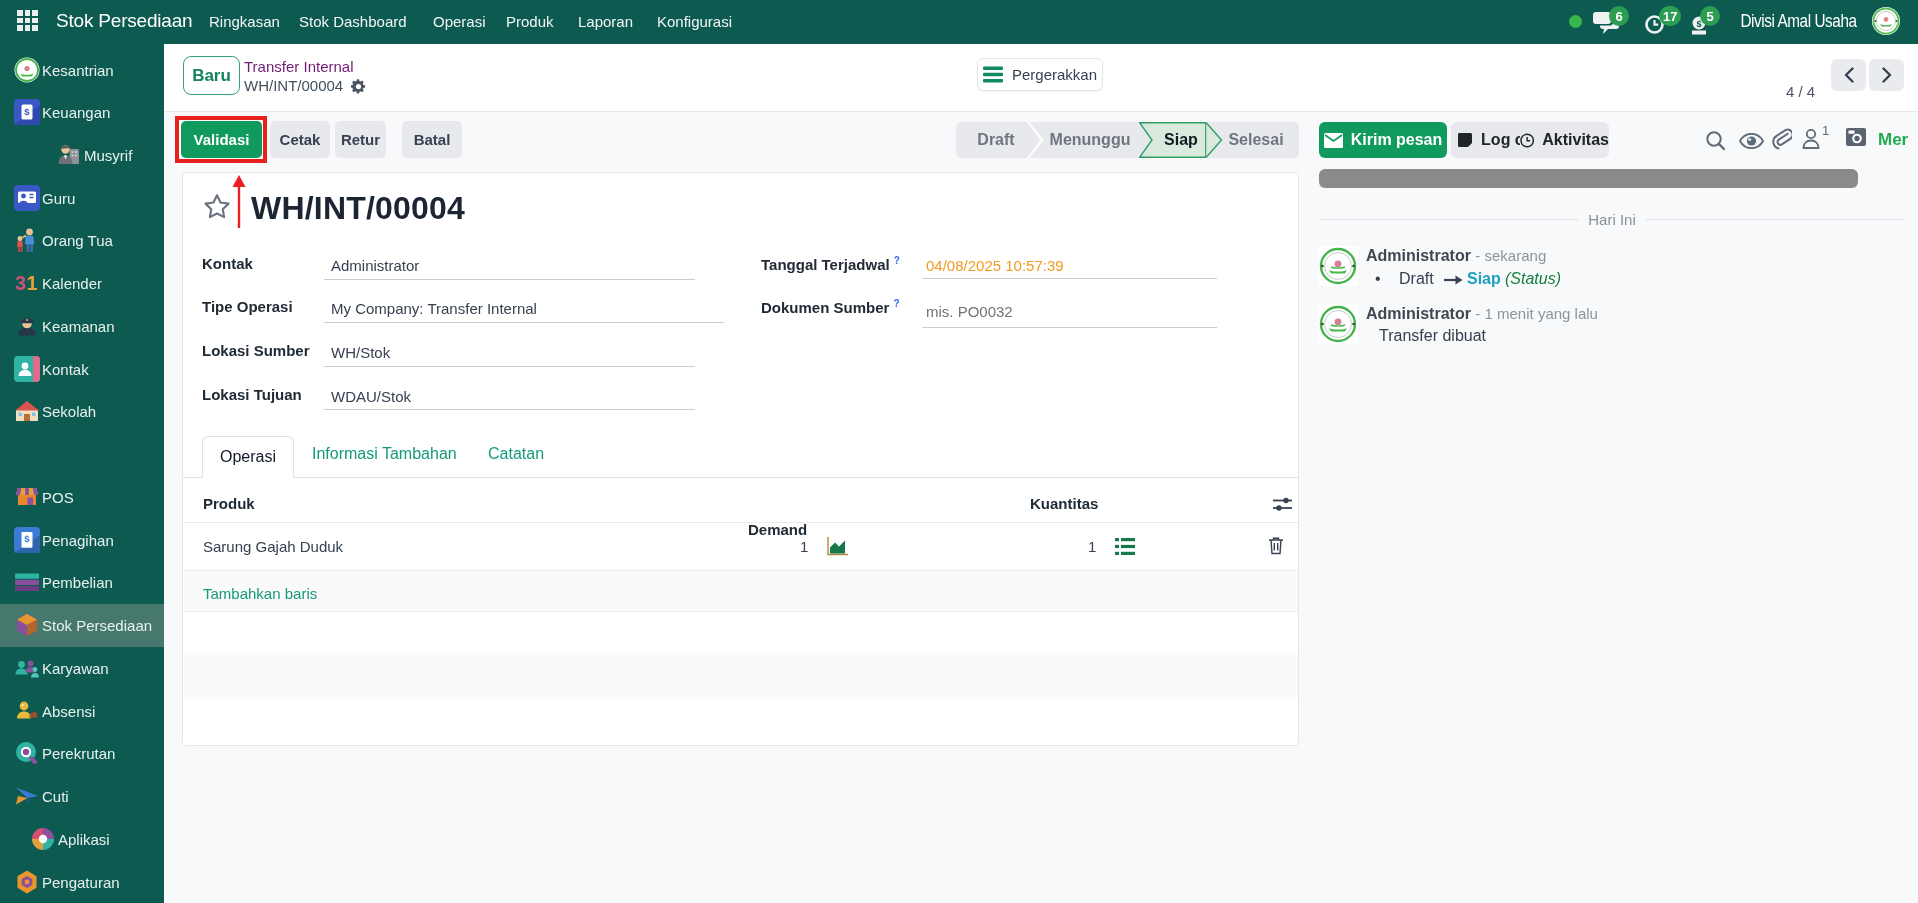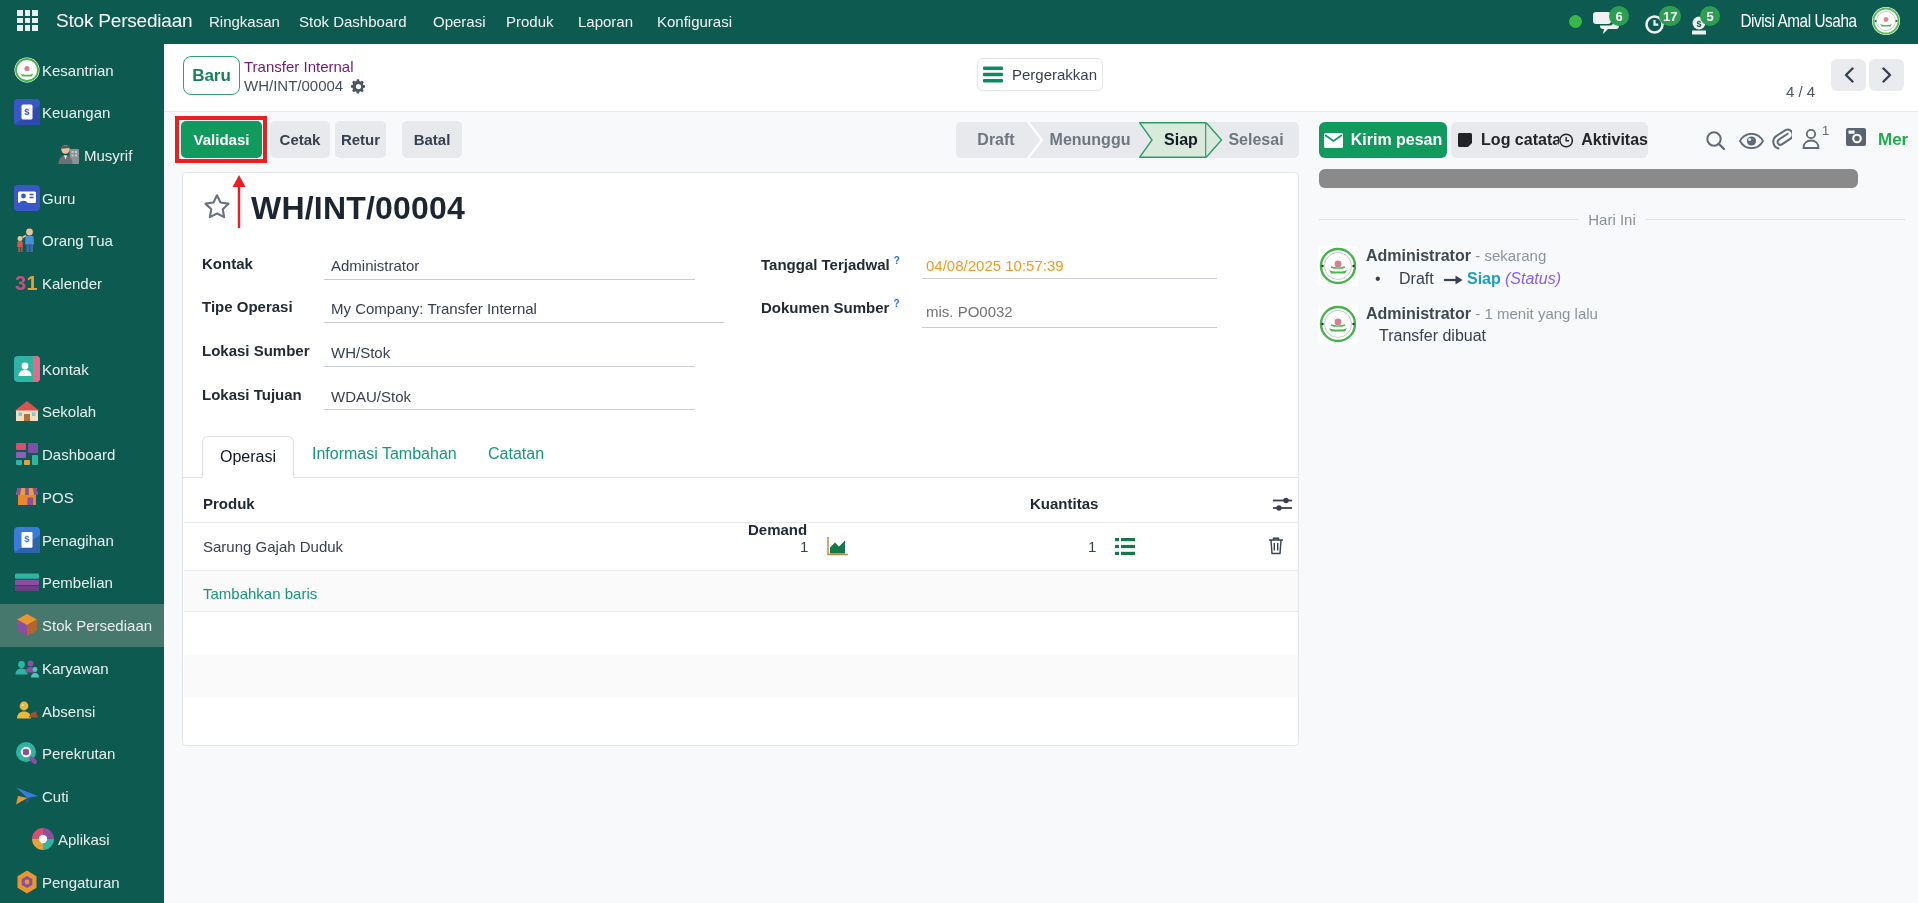--- a/index.html
+++ b/index.html
@@ -191,50 +191,48 @@
         </svg></span>
       <span class="lbl">Orang Tua</span>
     </div>
     <div class="sitem" style="top: 218.2px;">
       <span class="ic"><svg width="26" height="26" viewBox="0 0 26 26">
           <text x="1" y="20" font-size="20" font-weight="bold" fill="#c94f7c">3</text>
           <text x="12.5" y="20" font-size="20" font-weight="bold" fill="#e2a23b">1</text>
         </svg></span>
       <span class="lbl">Kalender</span>
     </div>
+    <div class="sitem" style="top: 260.94px;">
+      <span class="ic"><svg width="26" height="26" viewBox="0 0 26 26">
+          <path d="M4 22.5c0-5 4-8 9-8s9 3 9 8z" fill="#27364a"></path>
+          <circle cx="13" cy="10.5" r="4.8" fill="#e8c39a"></circle>
+          <path d="M6.8 8.5c0-4 12.4-4 12.4 0l-.8 1.8H7.6z" fill="#27364a"></path>
+          <circle cx="13" cy="7" r="1.1" fill="#e2a23b"></circle>
+        </svg></span>
+      <span class="lbl">Keamanan</span>
+    </div>
     <div class="sitem" style="top: 303.68px;">
       <span class="ic"><svg width="26" height="26" viewBox="0 0 26 26">
           <rect width="26" height="26" rx="4" fill="#2fb3a3"></rect>
           <path d="M19 0h3a4 4 0 0 1 4 4v18a4 4 0 0 1-4 4h-3z" fill="#e06a8a"></path>
           <circle cx="11" cy="10" r="3.4" fill="#fff"></circle>
           <path d="M4.5 20c0-4 3-6.3 6.5-6.3s6.5 2.3 6.5 6.3z" fill="#fff"></path>
         </svg></span>
       <span class="lbl">Kontak</span>
     </div>
     <div class="sitem" style="top: 346.42px;">
       <span class="ic"><svg width="26" height="26" viewBox="0 0 26 26">
           <rect x="2" y="12" width="22" height="11" fill="#f2dfc0"></rect>
           <path d="M1 12.5 13 3l12 9.5z" fill="#d9534f"></path>
           <rect x="10" y="16" width="6" height="7" fill="#b3703f"></rect>
           <rect x="4.5" y="14.5" width="3.5" height="3.5" fill="#7ec3e8"></rect>
           <rect x="18" y="14.5" width="3.5" height="3.5" fill="#7ec3e8"></rect>
           <rect x="11.5" y="4.5" width="3" height="4" fill="#d9534f"></rect>
         </svg></span>
       <span class="lbl">Sekolah</span>
-    </div>
-    <div class="sitem" style="top: 389.16px;">
-      <span class="ic"><svg width="26" height="26" viewBox="0 0 26 26">
-          <rect x="2" y="2" width="10" height="7" rx="1" fill="#d64f6e"></rect>
-          <rect x="14" y="2" width="10" height="10" rx="1" fill="#7e4fa8"></rect>
-          <rect x="2" y="11" width="10" height="6" rx="1" fill="#8a5fc0"></rect>
-          <rect x="2" y="19" width="6" height="5" rx="1" fill="#2fb3a3"></rect>
-          <rect x="10" y="19" width="6" height="5" rx="1" fill="#e2a23b"></rect>
-          <rect x="18" y="14" width="6" height="10" rx="1" fill="#2fb3a3"></rect>
-        </svg></span>
-      <span class="lbl">Dashboard</span>
     </div>
     <div class="sitem" style="top: 431.9px;">
       <span class="ic"><svg width="26" height="26" viewBox="0 0 26 26">
           <path d="M3.5 4h19l1.5 7H2z" fill="#e2a23b"></path>
           <path d="M3.5 4h3.8l-1.3 7H2zM11.1 4h3.8v7h-3.8zM18.7 4h3.8l1.5 7h-3.8z" fill="#8a4f9e"></path>
           <path d="M4 11h18v10H4z" fill="#e8872e"></path>
           <rect x="13.5" y="13.5" width="5.5" height="7.5" fill="#8a4f9e"></rect>
         </svg></span>
       <span class="lbl">POS</span>
     </div>
@@ -366,21 +364,21 @@
   </svg>
 <div class="abs" style="left:1156px; top:122px; width:50px; height:36px; display:flex; align-items:center; justify-content:center; font-size:16px; font-weight:bold; color:#121a24;">Siap</div>
 
 <div class="chatbtn green" style="left:1319px; width:128px;"><svg width="19" height="15" viewBox="0 0 19 15">
       <rect width="19" height="15" rx="1.6" fill="#fff"></rect>
       <path d="M1 2l8.5 6L18 2" stroke="#109a5e" stroke-width="1.7" fill="none"></path>
     </svg>Kirim pesan</div>
 <div class="chatbtn" style="left:1451px; width:126px;"><svg width="16" height="16" viewBox="0 0 16 16">
       <path fill="#212529" d="M1 2.5C1 1.7 1.7 1 2.5 1h11c.8 0 1.5.7 1.5 1.5v8.5L11 15H2.5C1.7 15 1 14.3 1 13.5zM11 15v-4h4z"></path>
     </svg>Log catatan</div>
-<div class="chatbtn" style="left:1559px; width:89px;"><svg width="17" height="17" viewBox="0 0 17 17">
+<div class="chatbtn" style="left:1520px; width:89px;"><svg width="17" height="17" viewBox="0 0 17 17">
       <circle cx="8.5" cy="8.5" r="7.4" fill="none" stroke="#212529" stroke-width="1.7"></circle>
       <path d="M8.5 4.3v4.4h3.5" stroke="#212529" stroke-width="1.7" fill="none"></path>
     </svg>Aktivitas</div>
 
 <svg class="abs" style="left:1705px; top:130px;" width="21" height="21" viewBox="0 0 21 21">
     <circle cx="9" cy="9" r="6.7" fill="none" stroke="#5f6b77" stroke-width="2"></circle>
     <path d="M13.8 13.8 19 19" stroke="#5f6b77" stroke-width="2.4" stroke-linecap="round"></path>
   </svg>
 <svg class="abs" style="left:1739px; top:133px;" width="25" height="16" viewBox="0 0 25 16">
     <path d="M1 8C4 2.6 8 .8 12.5.8 17 .8 21 2.6 24 8 21 13.4 17 15.2 12.5 15.2 8 15.2 4 13.4 1 8z" fill="none" stroke="#5f6b77" stroke-width="1.8"></path>
@@ -416,21 +414,21 @@
       <circle cx="35.5" cy="20" r="1.2" fill="#333"></circle>
     </svg></div>
 <div class="abs" style="left:1366px; top:247px;"><span class="mname">Administrator</span> <span class="mtime">- sekarang</span></div>
 <div class="abs" style="left:1375px; top:270px; font-size:16px; color:#374151;">•</div>
 <div class="abs" style="left:1399px; top:270px; font-size:16px; color:#374151;">Draft</div>
 <svg class="abs" style="left:1444px; top:275px;" width="19" height="10" viewBox="0 0 19 10">
     <path d="M0 5h13" stroke="#374151" stroke-width="2.2"></path>
     <path d="M11.5 0.5 18.5 5 11.5 9.5z" fill="#374151"></path>
   </svg>
 <div class="abs" style="left:1467px; top:270px; font-size:16px; font-weight:bold; color:#1f9fc0;">Siap</div>
-<div class="abs" style="left:1505px; top:270px; font-size:16px; font-style:italic; color:#8b5cf6;">(Status)</div>
+<div class="abs" style="left:1505px; top:270px; font-size:16px; font-style:italic; color:#15803d;">(Status)</div>
 
 <div class="msg-av" style="top:304px;"><svg width="40" height="40" viewBox="0 0 40 40">
       <circle cx="20" cy="20" r="17" fill="#fff" stroke="#47b34c" stroke-width="2.4"></circle>
       <circle cx="20" cy="20" r="13.5" fill="none" stroke="#b9bec2" stroke-width="0.8"></circle>
       <circle cx="20" cy="18" r="3.4" fill="#d77f92"></circle>
       <path d="M11 24c3 2 15 2 18 0l-2 3.5H13z" fill="#49b84d"></path>
       <path d="M13 21c3 1.5 11 1.5 14 0" stroke="#49b84d" stroke-width="1.4" fill="none"></path>
       <circle cx="4.5" cy="20" r="1.2" fill="#333"></circle>
       <circle cx="35.5" cy="20" r="1.2" fill="#333"></circle>
     </svg></div>

